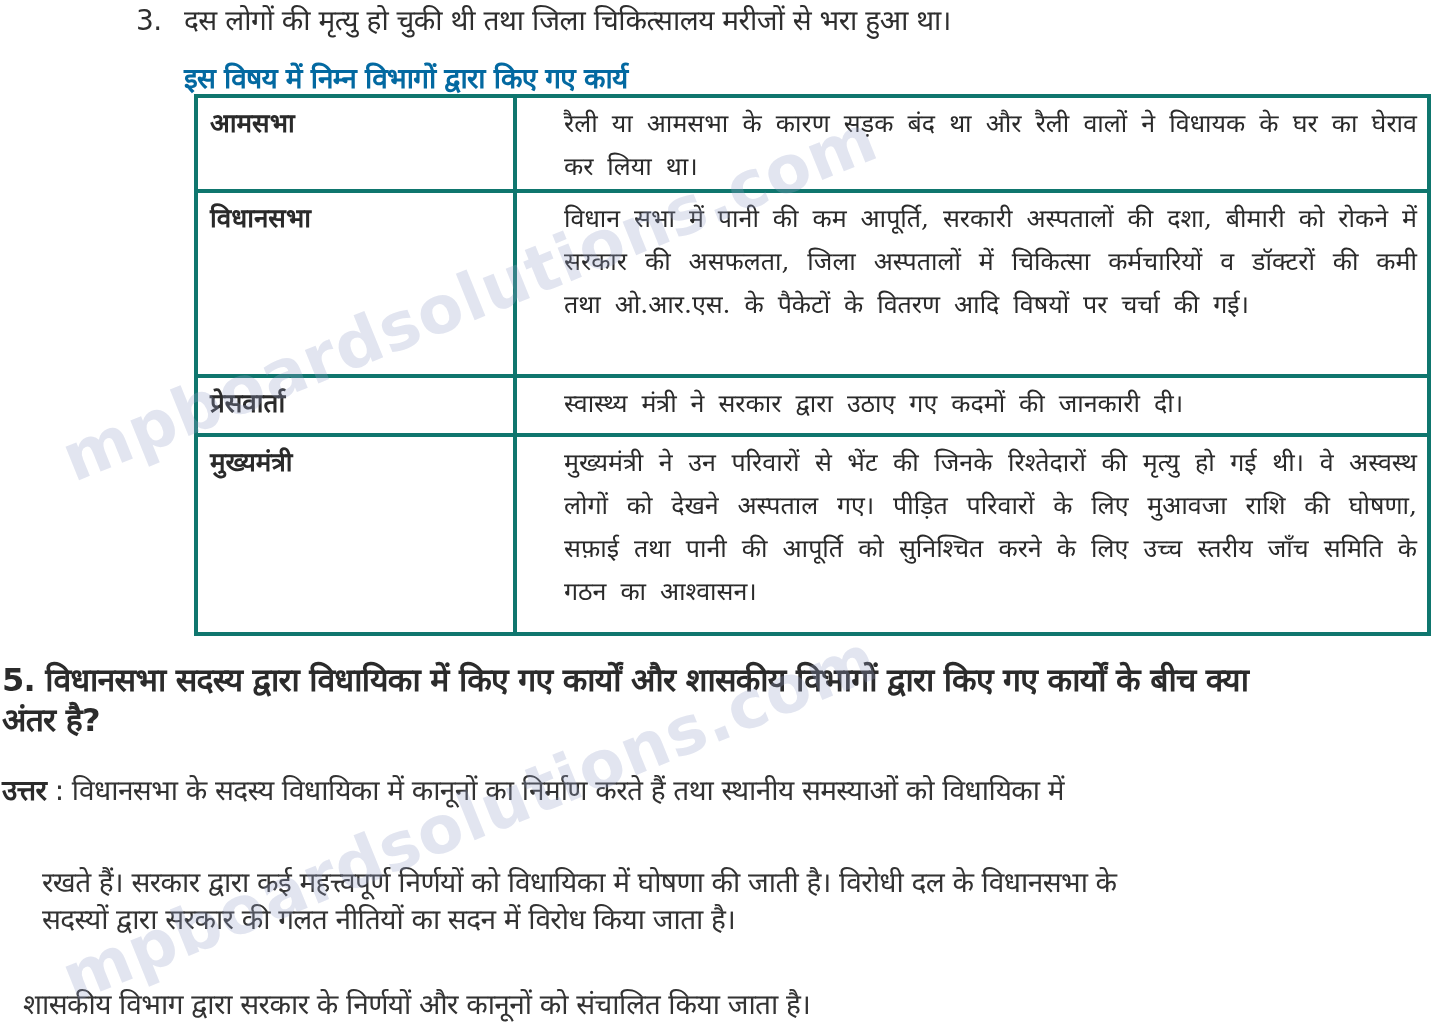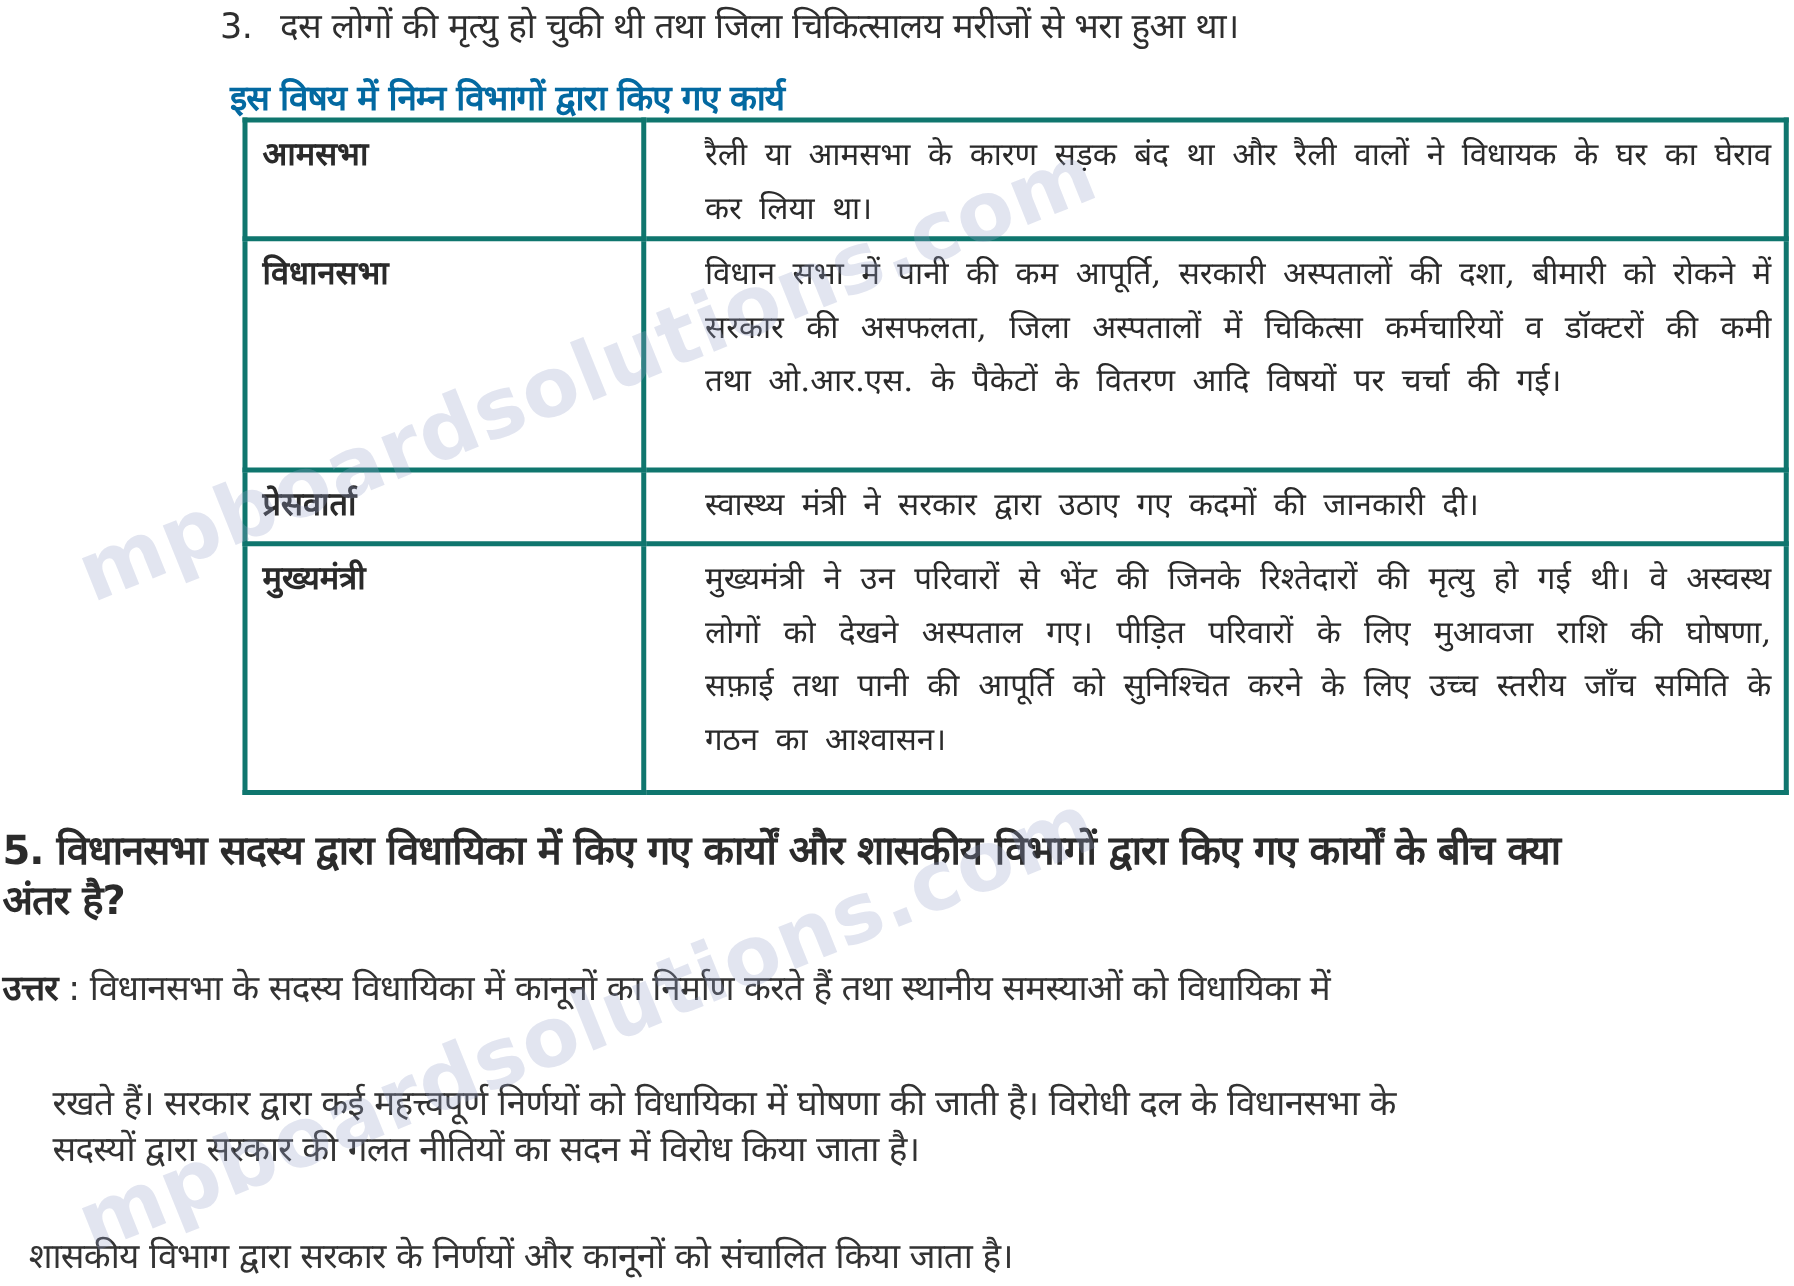--- a/index.html
+++ b/index.html
@@ -4,21 +4,21 @@
 <style>
   html, body { margin: 0; padding: 0; }
   body {
     width: 1435px; height: 1029px; position: relative; overflow: hidden;
     background: #ffffff; color: #333333;
     font-family: "DejaVu Sans", "Liberation Sans", sans-serif;
   }
   .abs { position: absolute; }
   .q3-line {
     left: 136px; top: 2px; font-size: 28px; line-height: 38px; white-space: nowrap;
-    color: #2e2e2e; letter-spacing: -0.5px; margin-left: 40px;
+    color: #2e2e2e; letter-spacing: -0.5px;
   }
   .q3-num { display: inline-block; width: 48px; }
   .q3-sub {
     left: 184px; top: 40px; font-size: 28px; line-height: 38px; font-weight: bold;
     white-space: nowrap; color: #0369a1; letter-spacing: -0.8px; margin-top: 20px;
   }
   table.dept {
     position: absolute; left: 194px; top: 94px; width: 1237px;
     border-collapse: collapse; table-layout: fixed;
     font-family: "DejaVu Serif", "Liberation Serif", serif;

